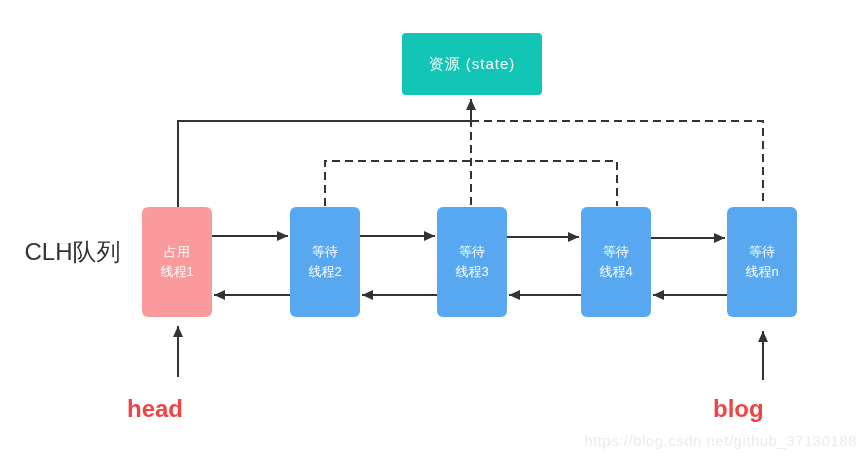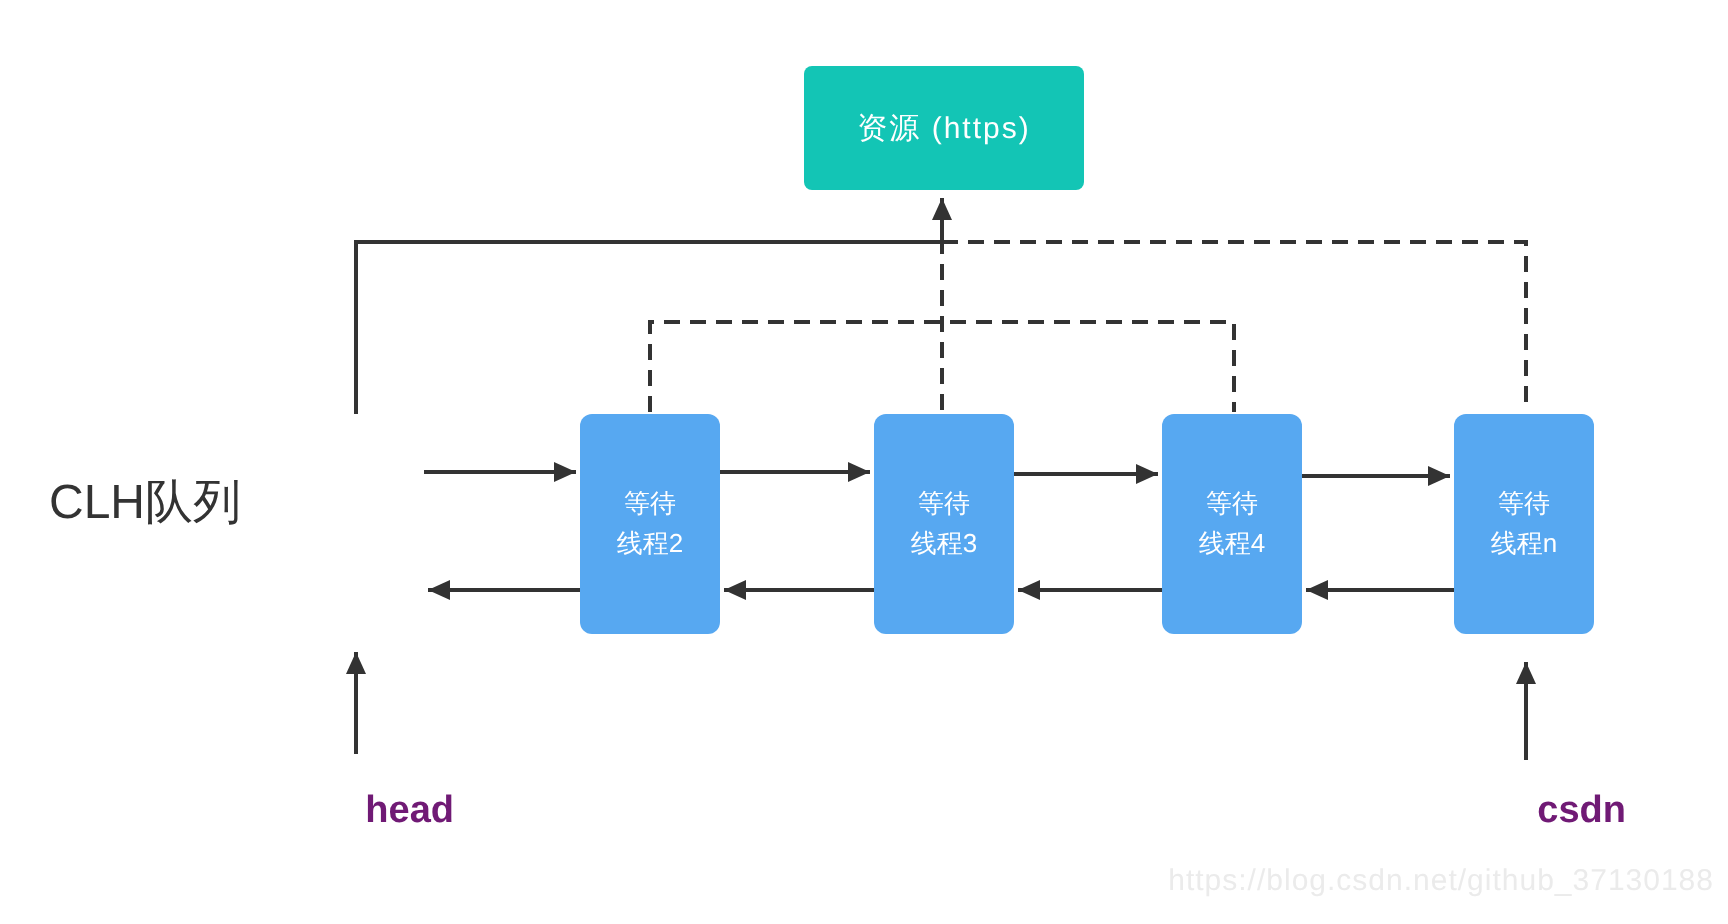--- a/index.html
+++ b/index.html
@@ -24,22 +24,22 @@
     display:flex;align-items:center;justify-content:center;text-align:center;
   }
   .node.occupied{background:var(--occupied-pink,#fb9a9d);}
   .node.waiting{background:var(--waiting-blue,#57a8f1);}
   .n1{left:142px;}
   .n2{left:290px;}
   .n3{left:437px;}
   .n4{left:581px;}
   .n5{left:727px;}
   .endlabel{
-    position:absolute;top:395px;width:100px;text-align:right;
-    color:#701a75;font-size:19px;font-weight:bold;
+    position:absolute;top:395px;width:100px;text-align:left;
+    color:#ef4444;font-size:24px;font-weight:bold;
   }
   .endlabel.head{left:127px;}
   .endlabel.tail{left:713px;}
   .watermark{
     position:absolute;right:7px;bottom:13px;
     color:#ebebeb;font-size:15px;letter-spacing:0.5px;
   }
 </style>
 </head>
 <body>
@@ -67,33 +67,35 @@
 
     <path d="M290 295 L214 295" fill="none" stroke="#333333" stroke-width="2" marker-end="url(#arr)"></path>
     <path d="M437 295 L362 295" fill="none" stroke="#333333" stroke-width="2" marker-end="url(#arr)"></path>
     <path d="M581 295 L509 295" fill="none" stroke="#333333" stroke-width="2" marker-end="url(#arr)"></path>
     <path d="M727 295 L653 295" fill="none" stroke="#333333" stroke-width="2" marker-end="url(#arr)"></path>
 
     <path d="M178 377 L178 326" fill="none" stroke="#333333" stroke-width="2" marker-end="url(#arr)"></path>
     <path d="M763 380 L763 331" fill="none" stroke="#333333" stroke-width="2" marker-end="url(#arr)"></path>
   </svg>
 
-  <div class="resource">资源 (https)</div>
+  <div class="resource">资源 (state)</div>
 
   <div class="clh-label">
     <div>CLH队列</div>
   </div>
 
+  <div class="node occupied n1">占用
+线程1</div>
   <div class="node waiting n2">等待
 线程2</div>
   <div class="node waiting n3">等待
 线程3</div>
   <div class="node waiting n4">等待
 线程4</div>
   <div class="node waiting n5">等待
 线程n</div>
 
   <div class="endlabel head">head</div>
-  <div class="endlabel tail">csdn</div>
+  <div class="endlabel tail">blog</div>
 
   <div class="watermark">https://blog.csdn.net/github_37130188</div>
 
 </div>
 
 </body></html>

